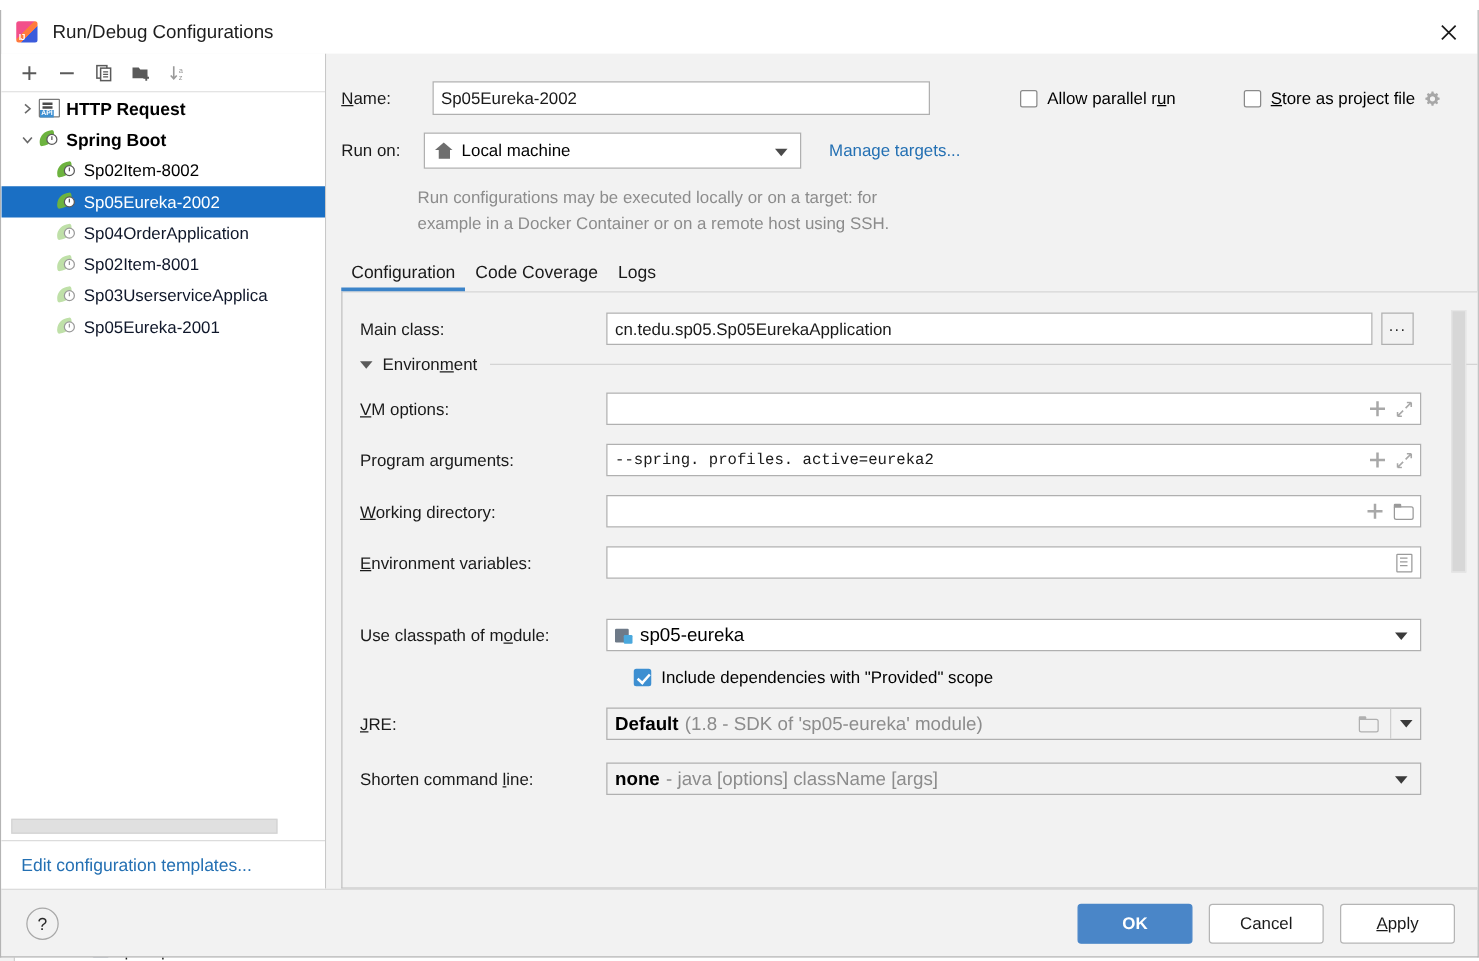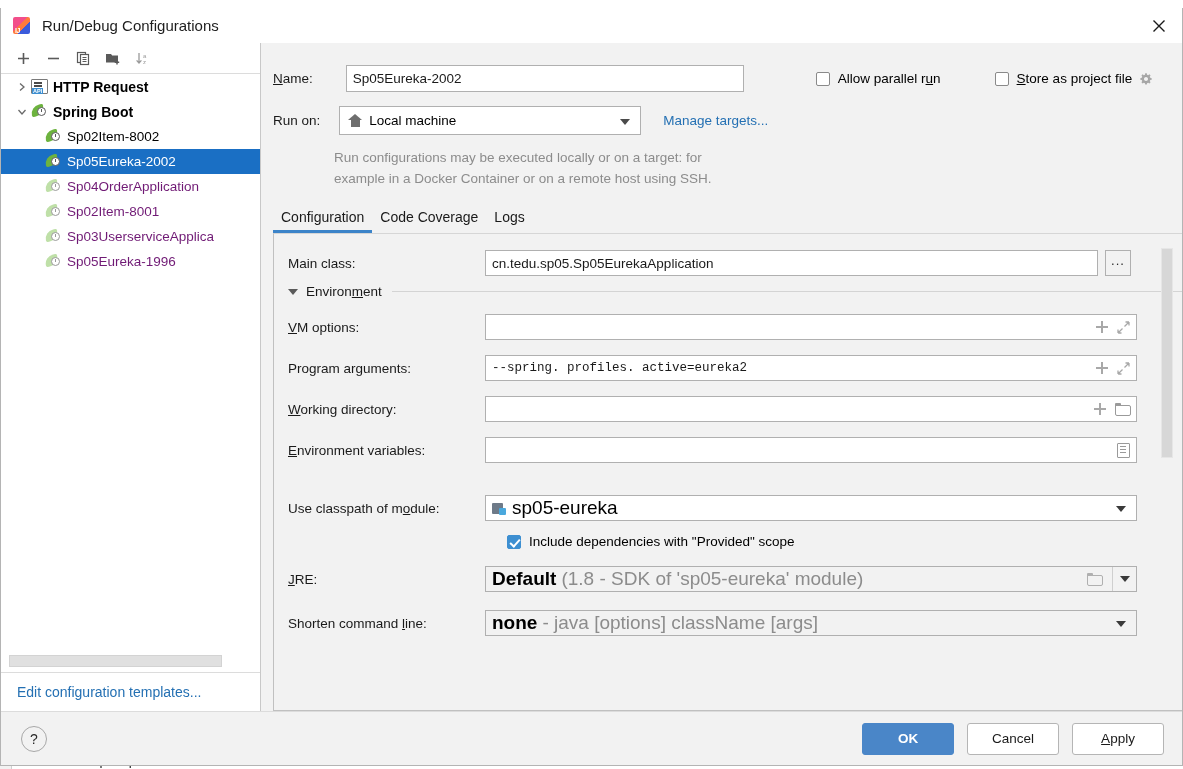--- a/index.html
+++ b/index.html
@@ -108,21 +108,21 @@
     white-space: nowrap; padding-left: 8px; cursor: default;
   }
   .tree-row.group { font-weight: bold; font-size: 14px; }
   .tree-row.selected { background: #1a6fc4; color: #ffffff; }
   .tw {
     width: 18px; height: 18px; display: flex;
     align-items: center; justify-content: center; flex: 0 0 18px;
   }
   .child-indent { padding-left: 44px; }
   .tree-label { margin-left: 5px; }
-  .tree-row.dim .tree-label { color: #701a75; }
+  .tree-row.dim .tree-label { color: #0f172a; }
   .tree-row.selected .tree-label { color: #ffffff; }
 
   
   .leaf-icon {
     width: 17px; height: 15px; flex: 0 0 17px; position: relative;
   }
   .leaf-icon .leafshape {
     position: absolute; left: 0; top: 1px;
     width: 13px; height: 11px;
     background: #6db33f;
@@ -329,21 +329,21 @@
     border-left: 5px solid transparent; border-right: 5px solid transparent;
     border-top: 6px solid #5a5a5a; margin-right: 8px;
   }
   #env-title { font-size: 13.5px; color: #1a1a1a; }
   #env-line { flex: 1; height: 1px; background: #d4d4d4; margin: 0 0 0 10px; }
 
   
   .ccombo {
     background: #ffffff; border: 1px solid #b0b0b0;
     height: 26px; display: flex; align-items: center;
-    padding: 0 6px; font-size: 19px; position: relative;
+    padding: 0 6px; font-size: 15px; position: relative;
   }
   .ccombo.flat { background: #f2f2f2; }
   .module-icon {
     width: 14px; height: 13px; position: relative; flex: 0 0 14px;
     margin-right: 6px;
   }
   .module-icon::before {
     content: ""; position: absolute; left: 0; top: 1px;
     width: 11px; height: 11px; background: #6e7a88; border-radius: 1px;
   }
@@ -536,21 +536,21 @@
               <span class="ring"></span>
           </span>
           <span class="tree-label">Sp03UserserviceApplica</span>
         </div>
 
         <div class="tree-row child-indent dim">
           <span class="leaf-icon">
             <span class="leafshape"></span>
               <span class="ring"></span>
           </span>
-          <span class="tree-label">Sp05Eureka-1996</span>
+          <span class="tree-label">Sp05Eureka-2001</span>
         </div>
 
         <div id="tree-hscroll"></div>
       </div>
 
       <div id="left-footer">
         <span id="edit-templates-link">Edit configuration templates...</span>
       </div>
     </div>
 

